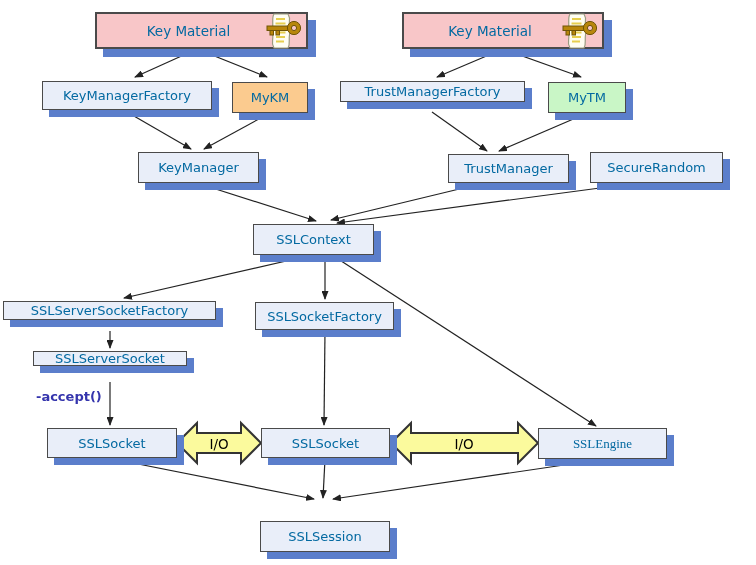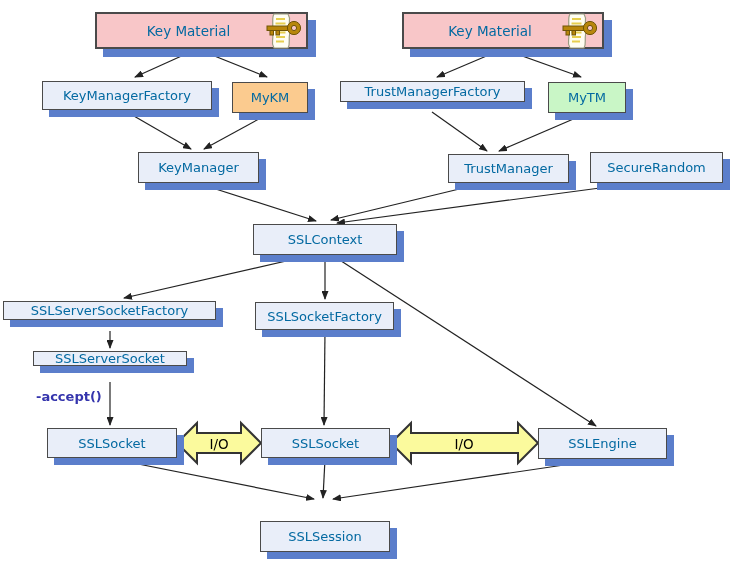--- a/index.html
+++ b/index.html
@@ -121,21 +121,21 @@
   <div class="node green" style="left:548px;top:82px;width:78px;height:31px;">
     <span>MyTM</span>
   </div>
   <div class="node" style="left:432px;top:154px;width:121px;height:29px;margin-left:16px;">
     <span>TrustManager</span>
   </div>
   <div class="node" style="left:590px;top:152px;width:133px;height:31px;">
     <span>SecureRandom</span>
   </div>
 
-  <div class="node" style="left:253px;top:224px;width:144px;height:31px;">
+  <div class="node" style="left:253px;top:224px;width:121px;height:31px;">
     <span>SSLContext</span>
   </div>
 
   <div class="node" style="left:3px;top:301px;width:213px;height:19px;">
     <span>SSLServerSocketFactory</span>
   </div>
   <div class="node" style="left:255px;top:302px;width:139px;height:28px;">
     <span>SSLSocketFactory</span>
   </div>
 
@@ -144,21 +144,21 @@
   </div>
 
   <div class="accept-label">-accept()</div>
 
   <div class="node" style="left:47px;top:428px;width:130px;height:30px;">
     <span>SSLSocket</span>
   </div>
   <div class="node" style="left:261px;top:428px;width:129px;height:30px;">
     <span>SSLSocket</span>
   </div>
-  <div class="node" style="left:538px;top:428px;width:129px;height:31px;">
+  <div class="node" style="left:538px;top:428px;width:129px;height:31px;font-family:Liberation Serif, serif;">
     <span>SSLEngine</span>
   </div>
 
   <div class="io-label" style="left:219px;top:444px;">I/O</div>
   <div class="io-label" style="left:464px;top:444px;">I/O</div>
 
   <div class="node" style="left:260px;top:501px;width:130px;height:31px;margin-top:20px;">
     <span>SSLSession</span>
   </div>
 

